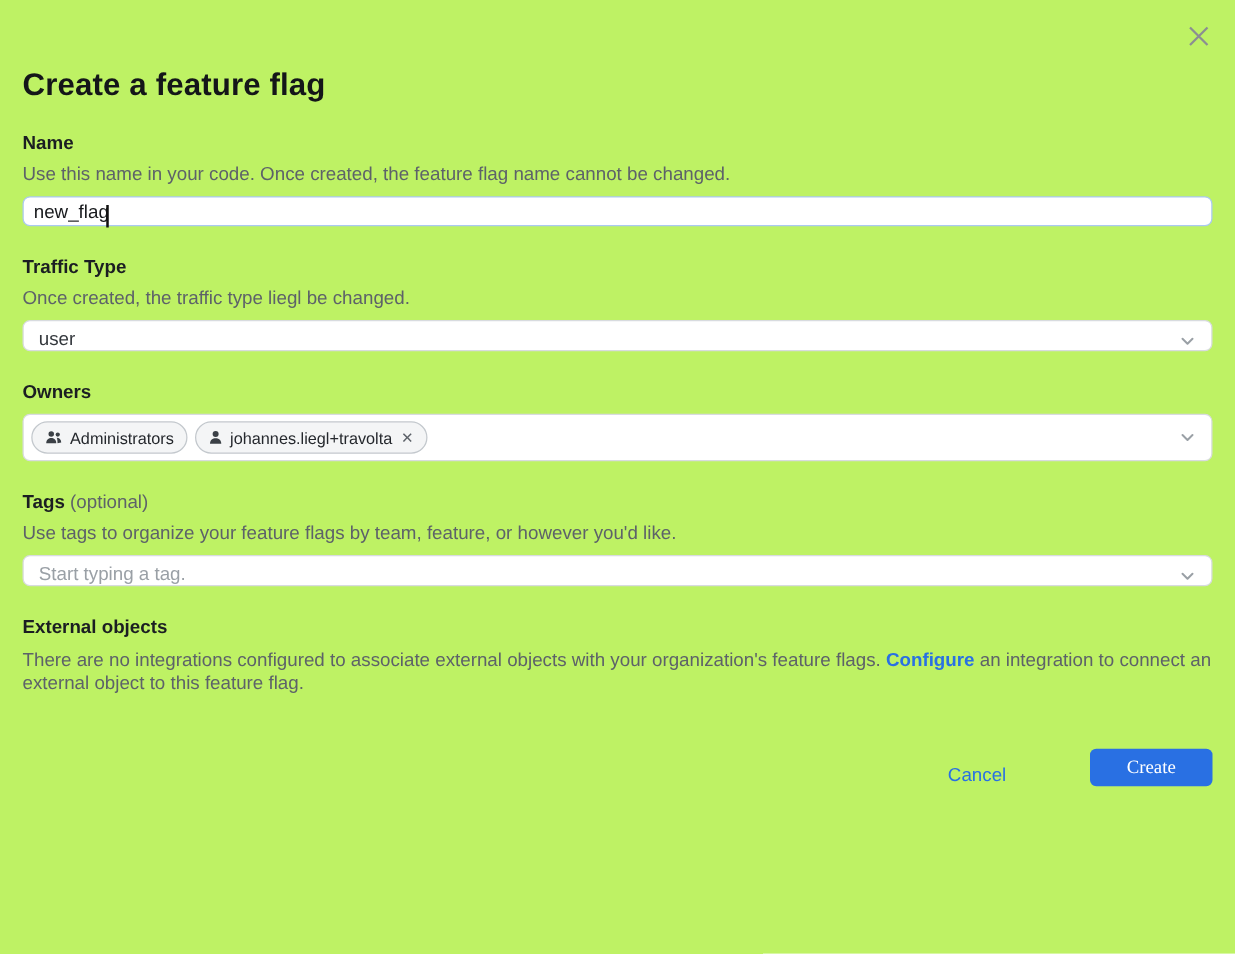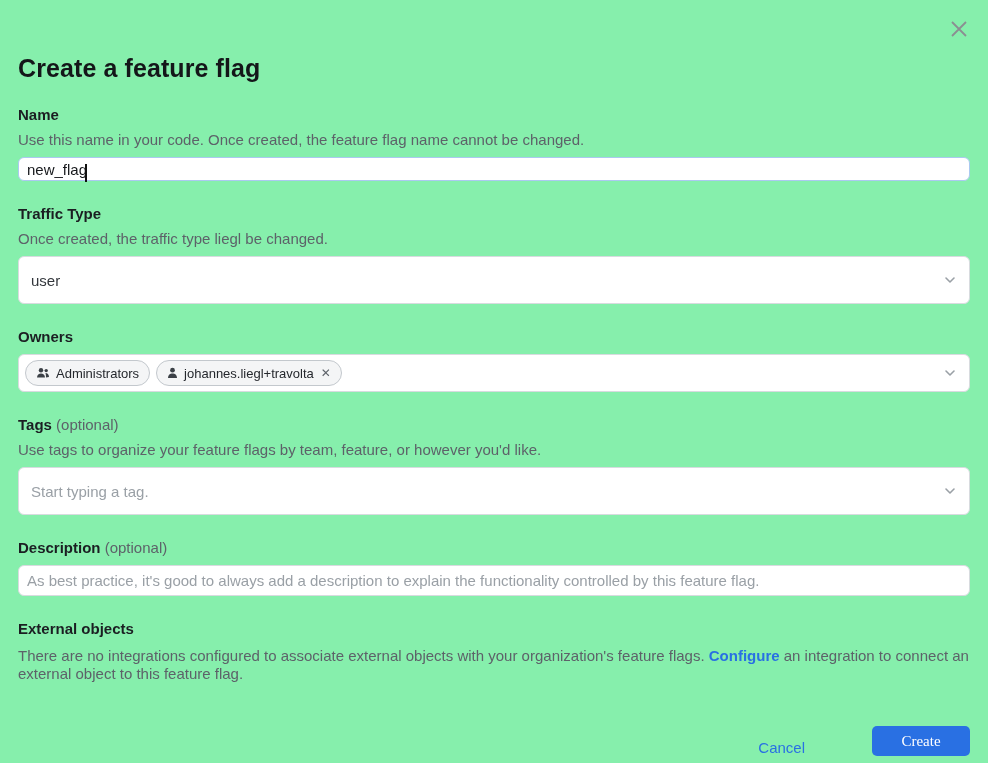--- a/index.html
+++ b/index.html
@@ -5,21 +5,21 @@
   * { margin: 0; padding: 0; box-sizing: border-box; }
   html, body { background: #ffffff; }
   body {
     font-family: "Liberation Sans", "DejaVu Sans", sans-serif;
     color: var(--text-dark, #17191c);
   }
   .modal {
     position: relative;
     width: 988px;
     height: 763px;
-    background: #86efac;
+    background: #bef264;
     padding: 0 18px;
     overflow: hidden;
   }
   .close-btn {
     position: absolute;
     top: 17px;
     right: 17px;
     width: 24px;
     height: 24px;
     display: flex;
@@ -70,25 +70,25 @@
   .caret {
     position: absolute;
     left: 67px;
     top: 7px;
     width: 1.5px;
     height: 18px;
     background: #111;
   }
   .select {
     width: 100%;
-    height: 48px;
+    height: 25px;
     border: 1px solid var(--border, #d8dbdf);
     border-radius: 6px;
     display: flex;
-    align-items: center;
+    align-items: flex-end;
     font-size: 15px;
     padding: 0 12px;
     cursor: pointer;
     background: #fff;
   }
   .select .value { color: #33373c; }
   .select .placeholder { color: #9aa0a6; }
   .select .chev { margin-left: auto; display: flex; }
   .owners-box {
     width: 100%;
@@ -242,29 +242,20 @@
     <div class="ctrl select">
       <span class="placeholder">Start typing a tag.</span>
       <span class="chev">
         <svg width="14" height="14" viewBox="0 0 14 14">
             <path d="M3 5 L7 9 L11 5" stroke="#9aa0a6" stroke-width="1.6" fill="none" stroke-linecap="round" stroke-linejoin="round"></path>
           </svg>
       </span>
     </div>
   </div>
 
-  <div class="sec">
-    <div class="lbl">
-      <span>Description</span>
-      <span class="opt-note">(optional)</span>
-    </div>
-    <div class="ctrl">
-      <input class="text-input" type="text" style="height: 31px;" placeholder="As best practice, it's good to always add a description to explain the functionality controlled by this feature flag.">
-    </div>
-  </div>
 
   <div class="sec">
     <div class="lbl">External objects</div>
     <p class="ext-text"><span>There are no integrations configured to associate external objects with your organization's feature flags. </span><a class="link">Configure</a><span> an integration to connect an external object to this feature flag.</span></p>
   </div>
 
   <div class="footer">
     <button class="cancel-link">Cancel</button>
     <button class="create-btn">Create</button>
   </div>

